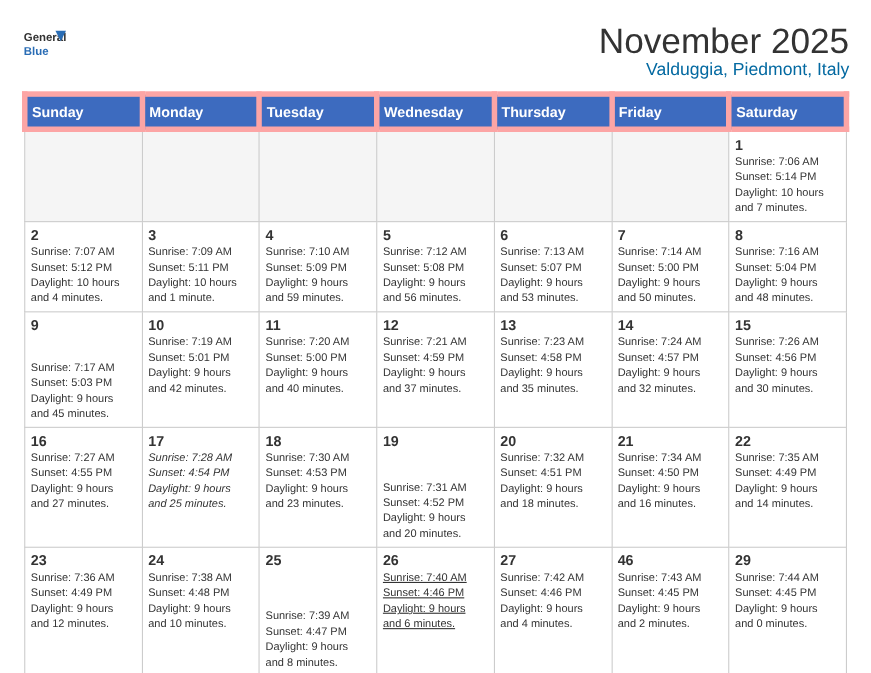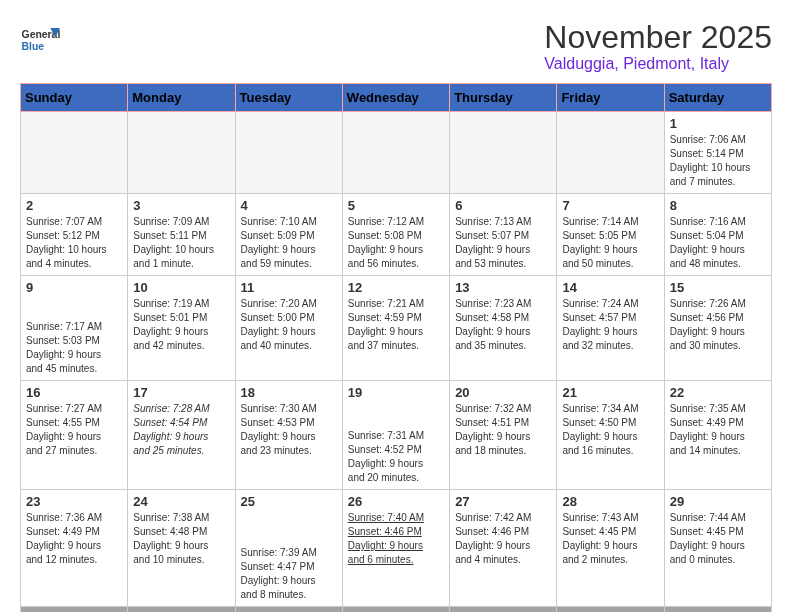--- a/index.html
+++ b/index.html
@@ -24,45 +24,45 @@
     .logo {
       display: flex;
       align-items: center;
       gap: 6px;
     }
     .logo-icon {
       width: 40px;
       height: 40px;
     }
     .title-block {
-      text-align: left;
+      text-align: right;
     }
     .cal-title {
       font-size: 32px;
       font-weight: normal;
       color: #333;
       line-height: 1.1;
     }
     .cal-subtitle {
       font-size: 16px;
-      color: #6d28d9;
+      color: #0369a1;
     }
     table {
       width: 100%;
       border-collapse: collapse;
       table-layout: fixed;
     }
     thead tr th {
       background: #3d6bbf;
-      color: #000000;
+      color: #ffffff;
       font-size: 13px;
       font-weight: bold;
       padding: 6px 4px;
       text-align: left;
-      border: 1px solid #fca5a5;
+      border: 5px solid #fca5a5;
     }
     tbody tr td {
       border: 1px solid #ccc;
       vertical-align: top;
       padding: 4px 5px;
       height: 80px;
       font-size: 10.5px;
       color: #333;
       background: #fff;
     }
@@ -164,21 +164,21 @@
           <td>
             <span class="day-number">6</span>
             <div class="day-info" style="white-space: pre-line;">Sunrise: 7:13 AM
 Sunset: 5:07 PM
 Daylight: 9 hours
 and 53 minutes.</div>
           </td>
           <td>
             <span class="day-number">7</span>
             <div class="day-info" style="white-space: pre-line;">Sunrise: 7:14 AM
-Sunset: 5:05 PM
+Sunset: 5:00 PM
 Daylight: 9 hours
 and 50 minutes.</div>
           </td>
           <td>
             <span class="day-number">8</span>
             <div class="day-info" style="white-space: pre-line;">Sunrise: 7:16 AM
 Sunset: 5:04 PM
 Daylight: 9 hours
 and 48 minutes.</div>
           </td>
@@ -315,21 +315,21 @@
 and 6 minutes.</div>
           </td>
           <td>
             <span class="day-number">27</span>
             <div class="day-info" style="white-space: pre-line;">Sunrise: 7:42 AM
 Sunset: 4:46 PM
 Daylight: 9 hours
 and 4 minutes.</div>
           </td>
           <td>
-            <span class="day-number">28</span>
+            <span class="day-number">46</span>
             <div class="day-info" style="white-space: pre-line;">Sunrise: 7:43 AM
 Sunset: 4:45 PM
 Daylight: 9 hours
 and 2 minutes.</div>
           </td>
           <td>
             <span class="day-number">29</span>
             <div class="day-info" style="white-space: pre-line;">Sunrise: 7:44 AM
 Sunset: 4:45 PM
 Daylight: 9 hours

